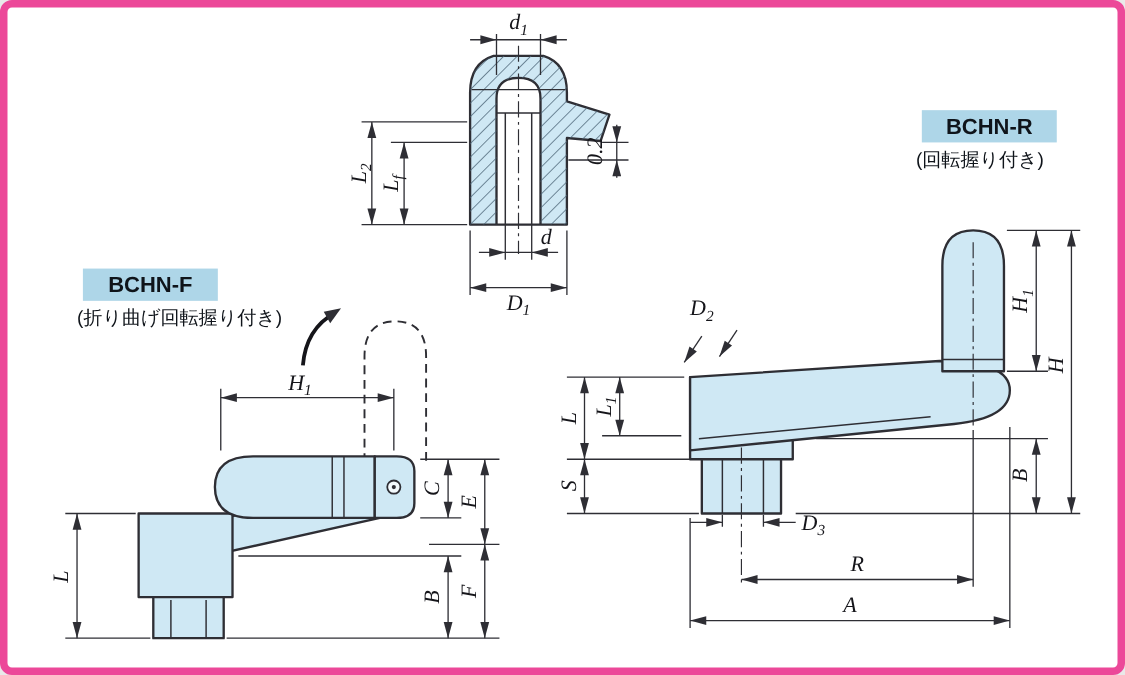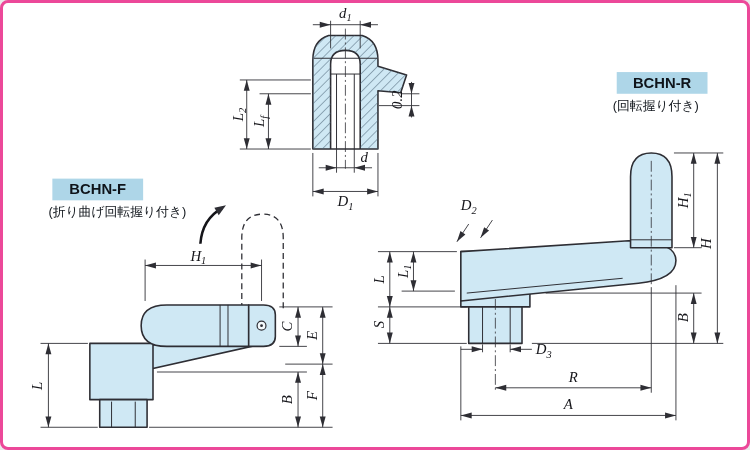--- a/index.html
+++ b/index.html
@@ -1,18 +1,18 @@
 <!DOCTYPE html>
 <html><head>
 <meta charset="utf-8">
 <style>
   html,body{margin:0;padding:0;background:#e9e9e9;}
   .frame{
     position:relative;width:750px;height:450px;box-sizing:border-box;
-    background:#ffffff;border:3px solid #ec4899;border-radius:8px;overflow:hidden;
+    background:#ffffff;border:5px solid #ec4899;border-radius:8px;overflow:hidden;
     font-family:"Liberation Sans",sans-serif;
   }
   svg{display:block;width:100%;height:100%;}
   .outline{fill:#cfe8f4;stroke:#2e2e34;stroke-width:1.6;stroke-linejoin:round;}
   .hatch{fill:url(#hatchp);stroke:none;}
   .detail{stroke:#2e2e34;stroke-width:1;fill:none;}
   .thin{stroke:#2e2e34;stroke-width:0.9;fill:none;}
   .dim{stroke:#2e2e34;stroke-width:0.9;fill:none;marker-start:url(#arr);marker-end:url(#arr);}
   .aend{stroke:#2e2e34;stroke-width:0.9;fill:none;marker-end:url(#arr);}
   .dash{stroke:#2e2e34;stroke-width:1.3;fill:none;stroke-dasharray:6 4;}

